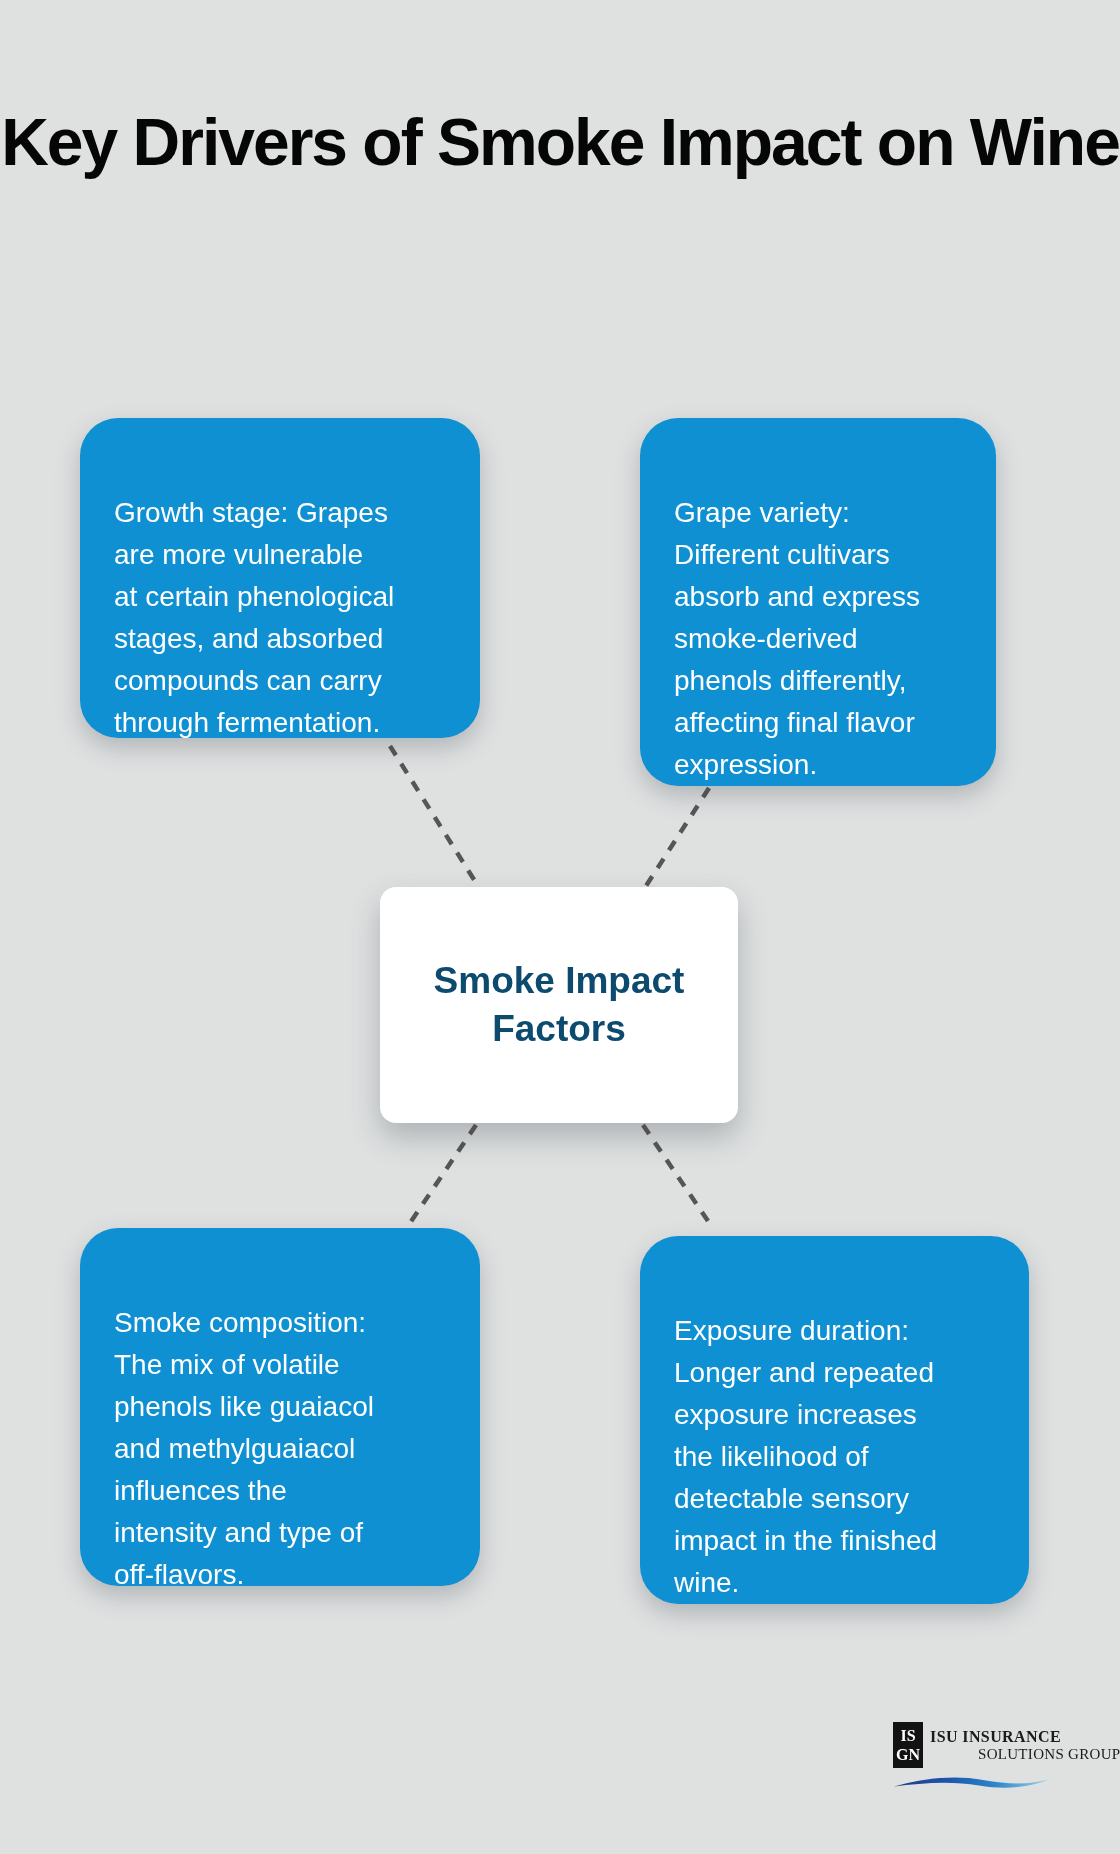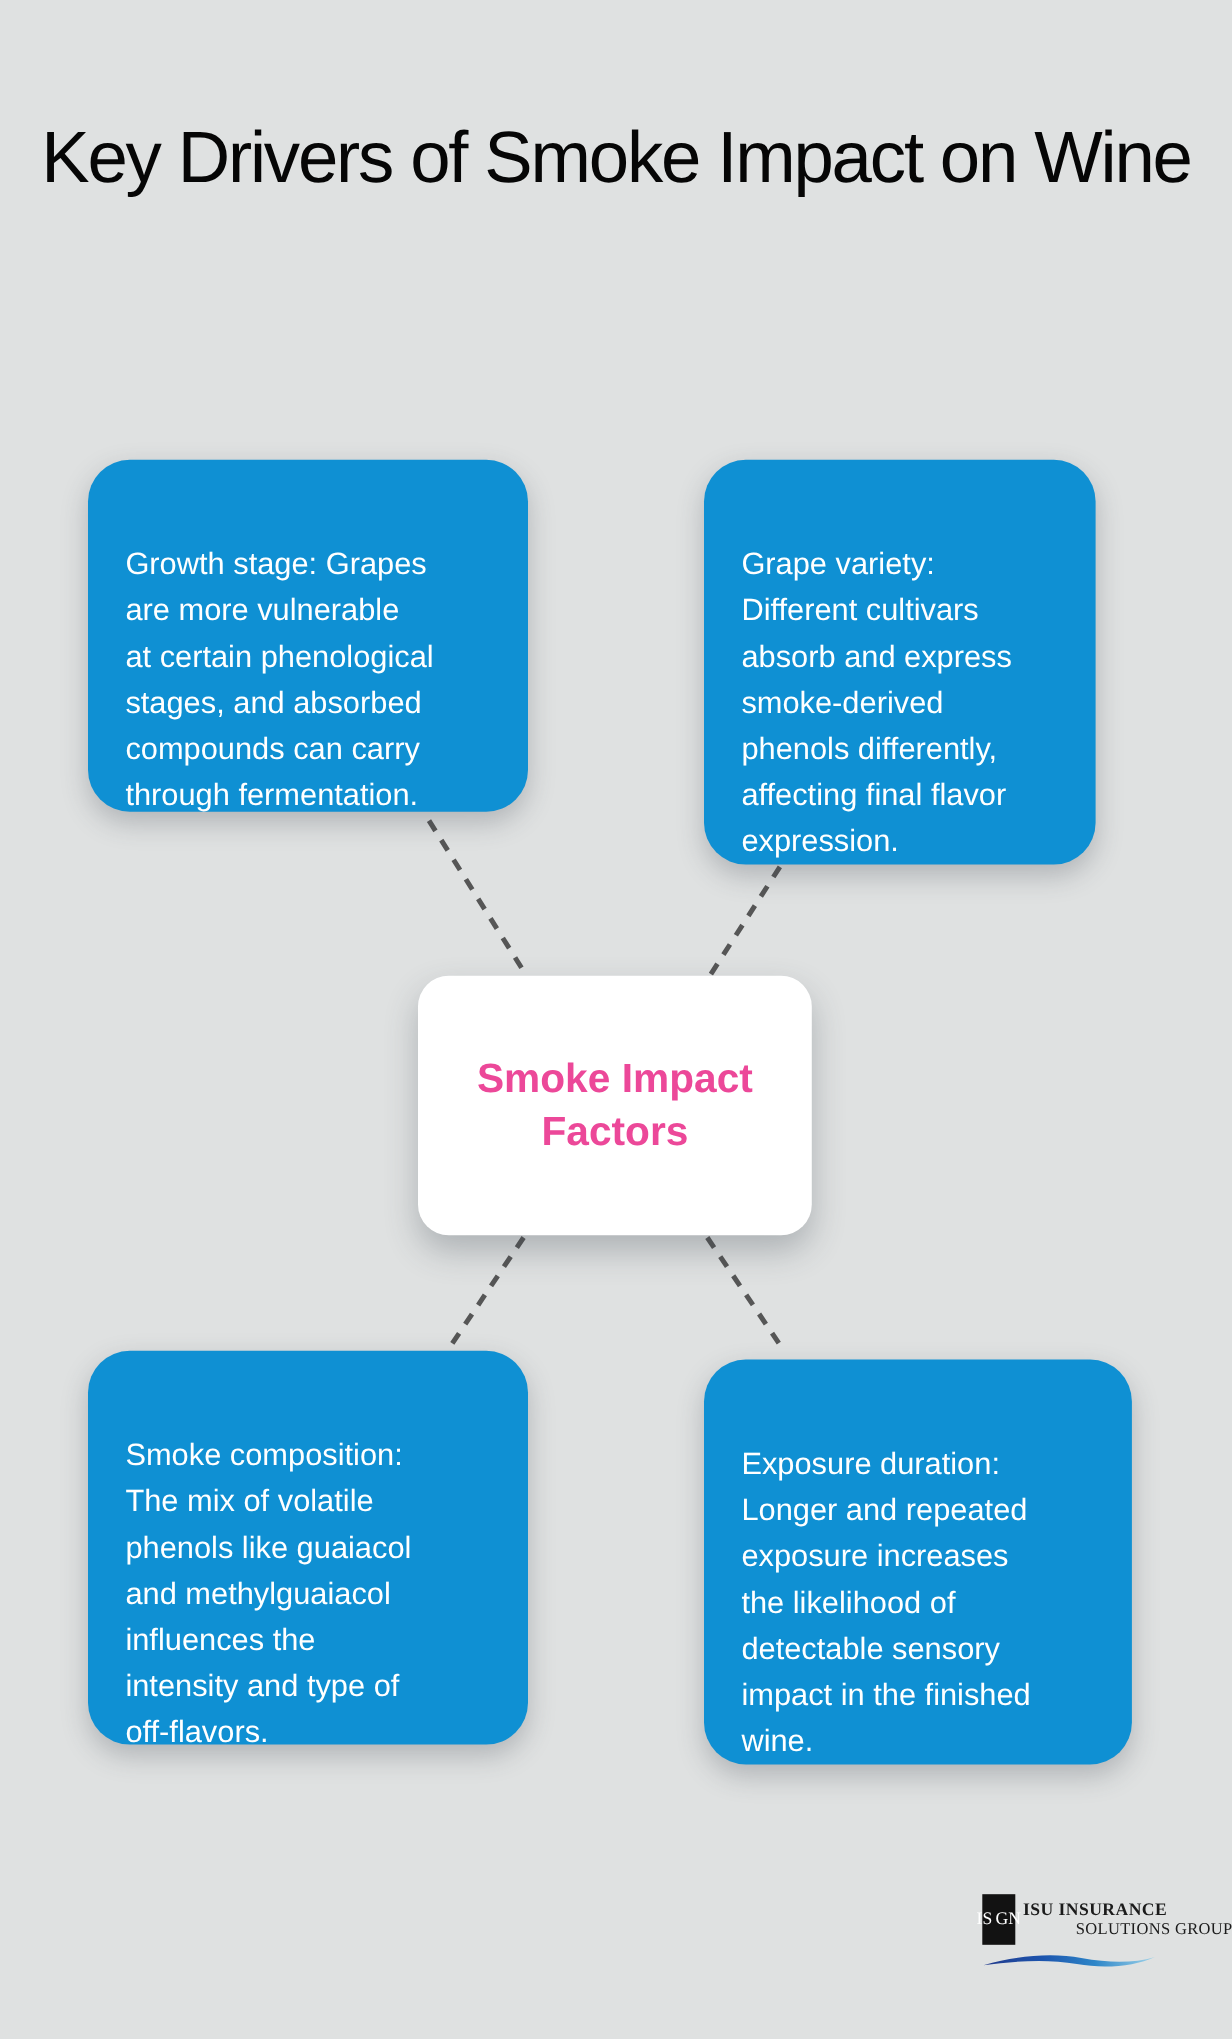--- a/index.html
+++ b/index.html
@@ -12,21 +12,21 @@
   }
 
   .title {
     position: absolute;
     top: 95px;
     left: 0;
     width: 1120px;
     text-align: center;
     font-size: 66px;
     line-height: 95px;
-    font-weight: 400;
+    font-weight: 700;
     letter-spacing: -2px;
     color: #060606;
   }
 
   .connectors {
     position: absolute;
     top: 0; left: 0;
     width: 1120px; height: 1854px;
     z-index: 1;
     pointer-events: none;
@@ -48,52 +48,53 @@
   .box-tr { left: 640px; top: 418px;  width: 356px; height: 368px; }
   .box-bl { left: 80px;  top: 1228px; width: 400px; height: 358px; }
   .box-br { left: 640px; top: 1236px; width: 389px; height: 368px; }
 
   .center-node {
     position: absolute;
     z-index: 2;
     left: 380px; top: 887px;
     width: 358px; height: 236px;
     background: #ffffff;
-    border-radius: 28px;
+    border-radius: 16px;
     box-shadow: 0 14px 30px rgba(60, 70, 80, 0.30);
     display: flex;
     align-items: center;
     justify-content: center;
     text-align: center;
     padding: 0 28px;
     font-size: 37px;
     line-height: 48px;
     font-weight: 700;
-    color: #ec4899;
+    color: #0c4a6e;
   }
 
   .footer-logo {
     position: absolute;
     left: 893px; top: 1722px;
     width: 162px;
     z-index: 2;
   }
   .logo-row {
     display: flex;
     align-items: center;
   }
   .logo-mark {
     width: 30px; height: 46px;
     background: #121212;
     color: #ffffff;
     font-family: "Liberation Serif", serif;
-    font-weight: 400;
+    font-weight: 700;
     font-size: 16px;
     line-height: 1;
     display: flex;
+    flex-direction: column;
     align-items: center;
     justify-content: center;
     gap: 3px;
     margin-right: 7px;
     flex: 0 0 auto;
   }
   .logo-text {
     font-family: "Liberation Serif", serif;
     color: #1b1b1b;
     white-space: nowrap;

